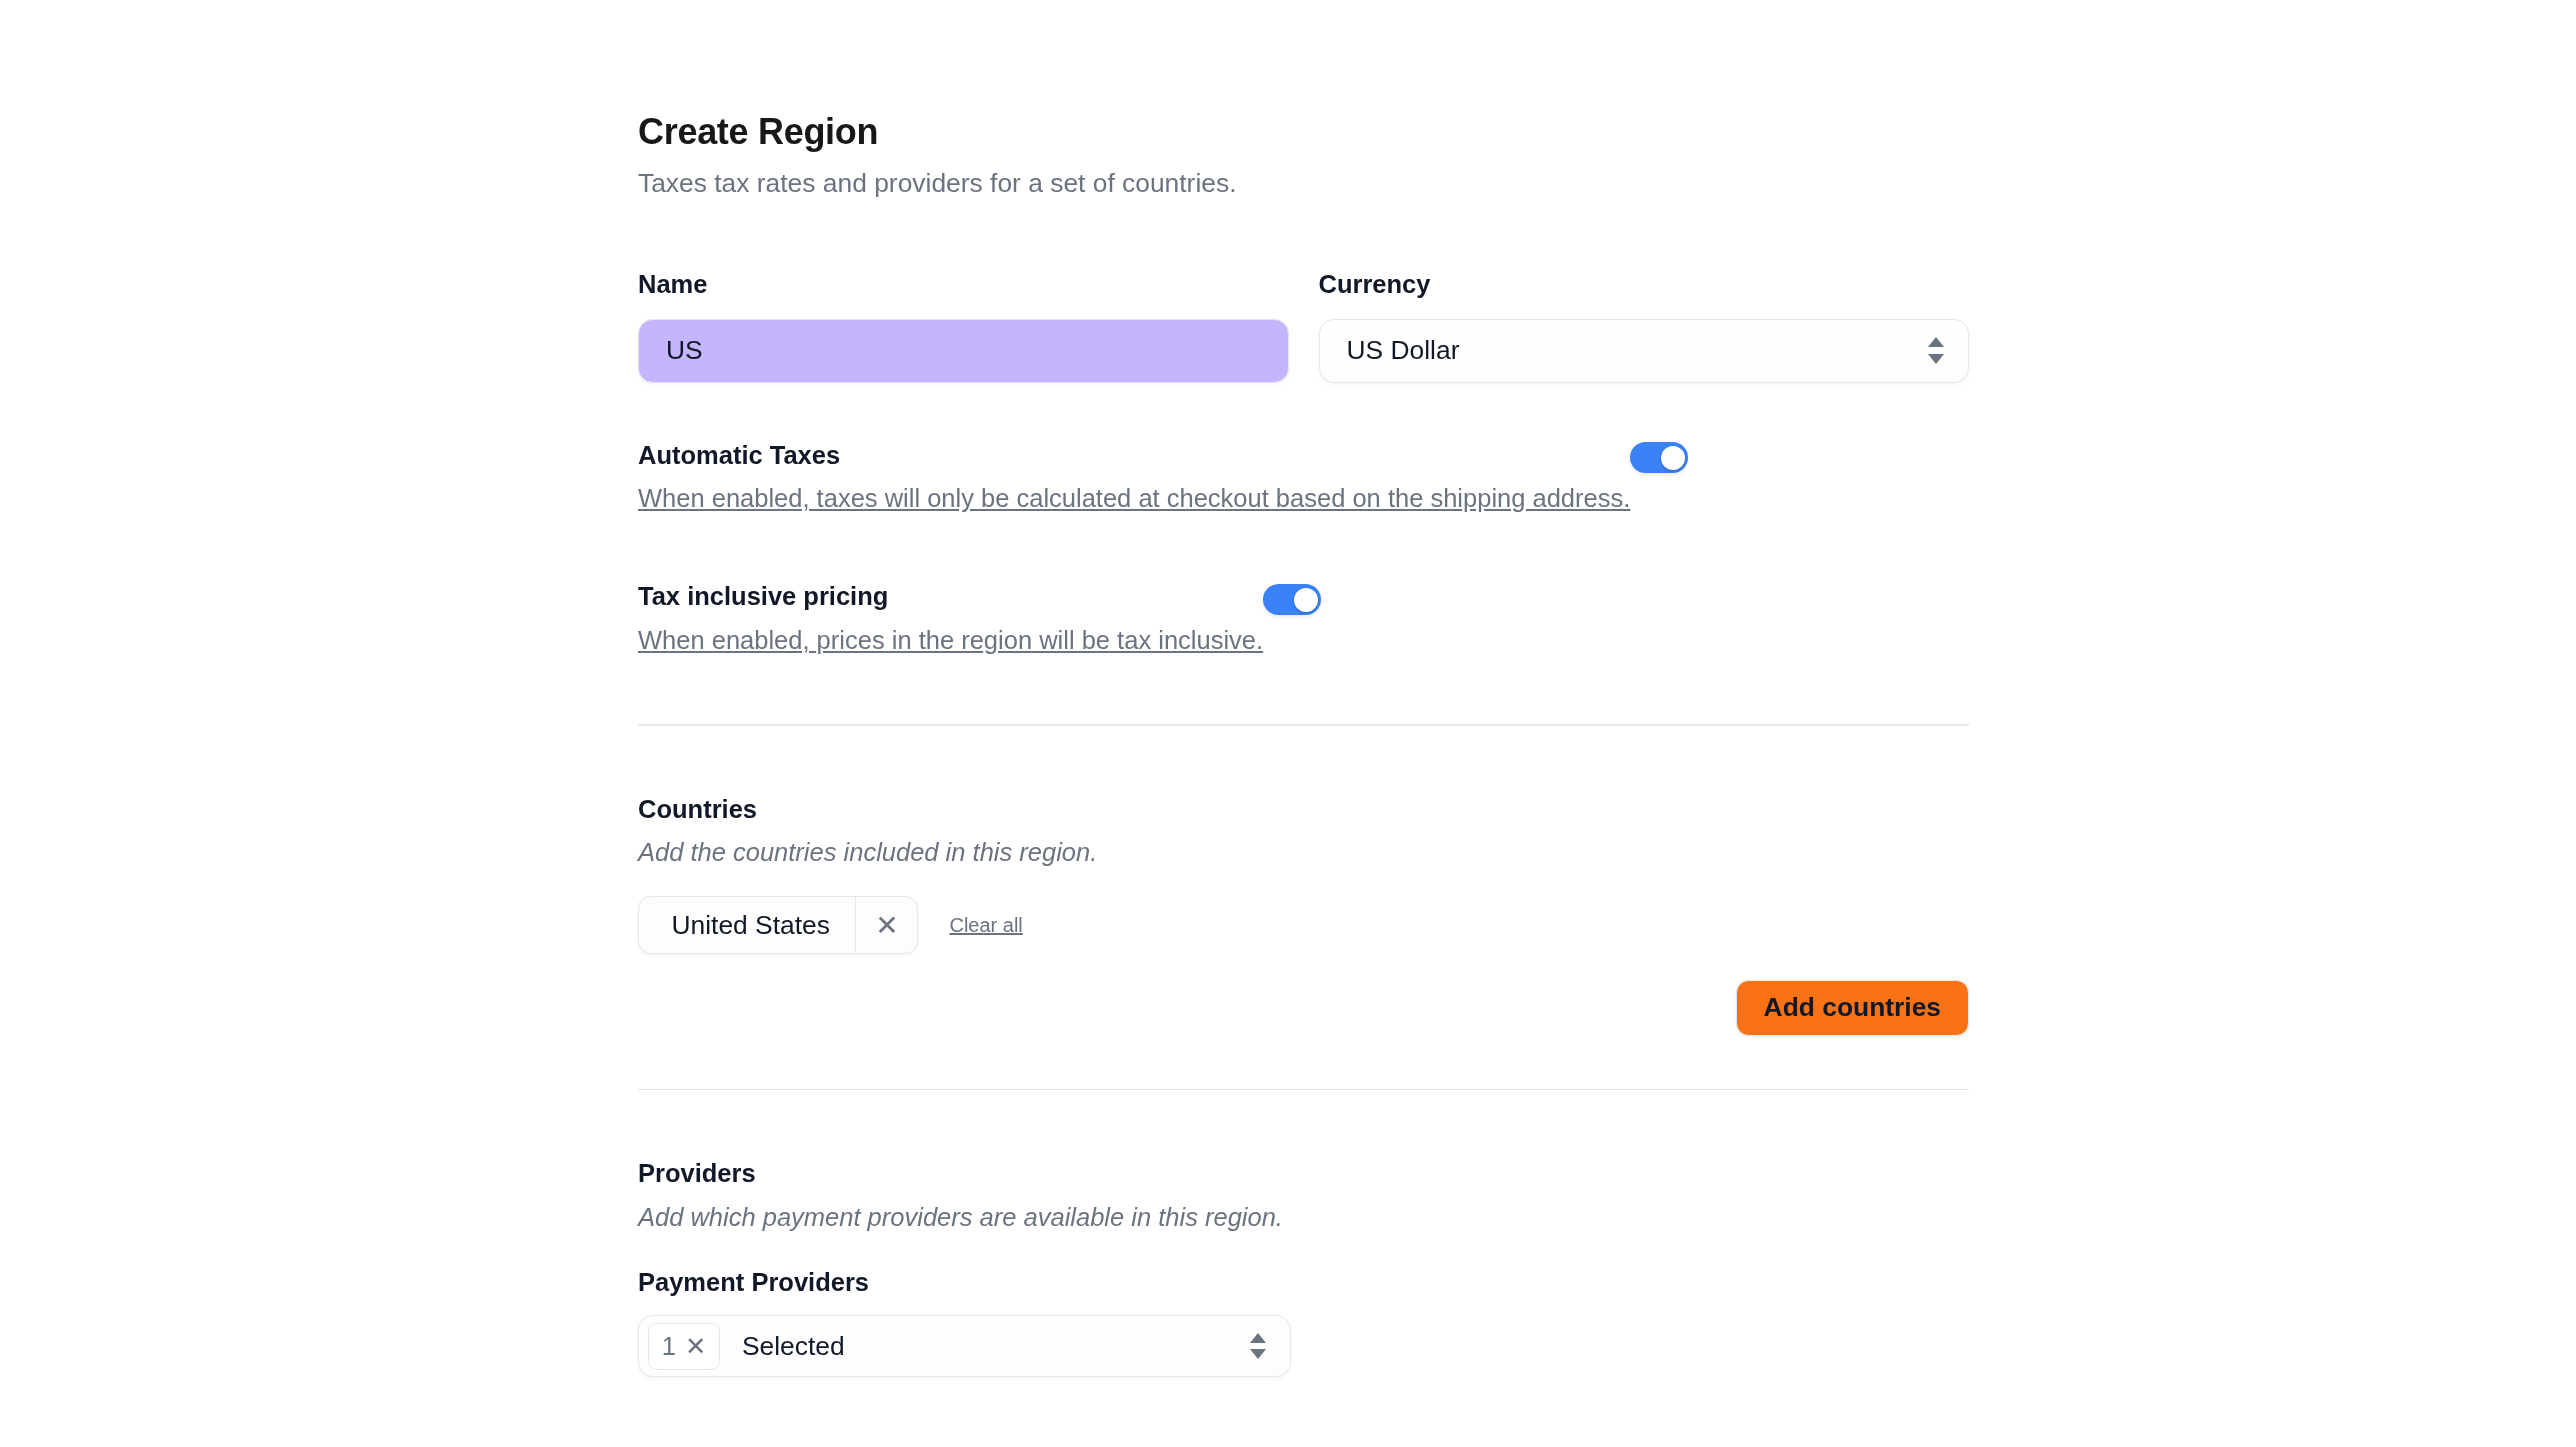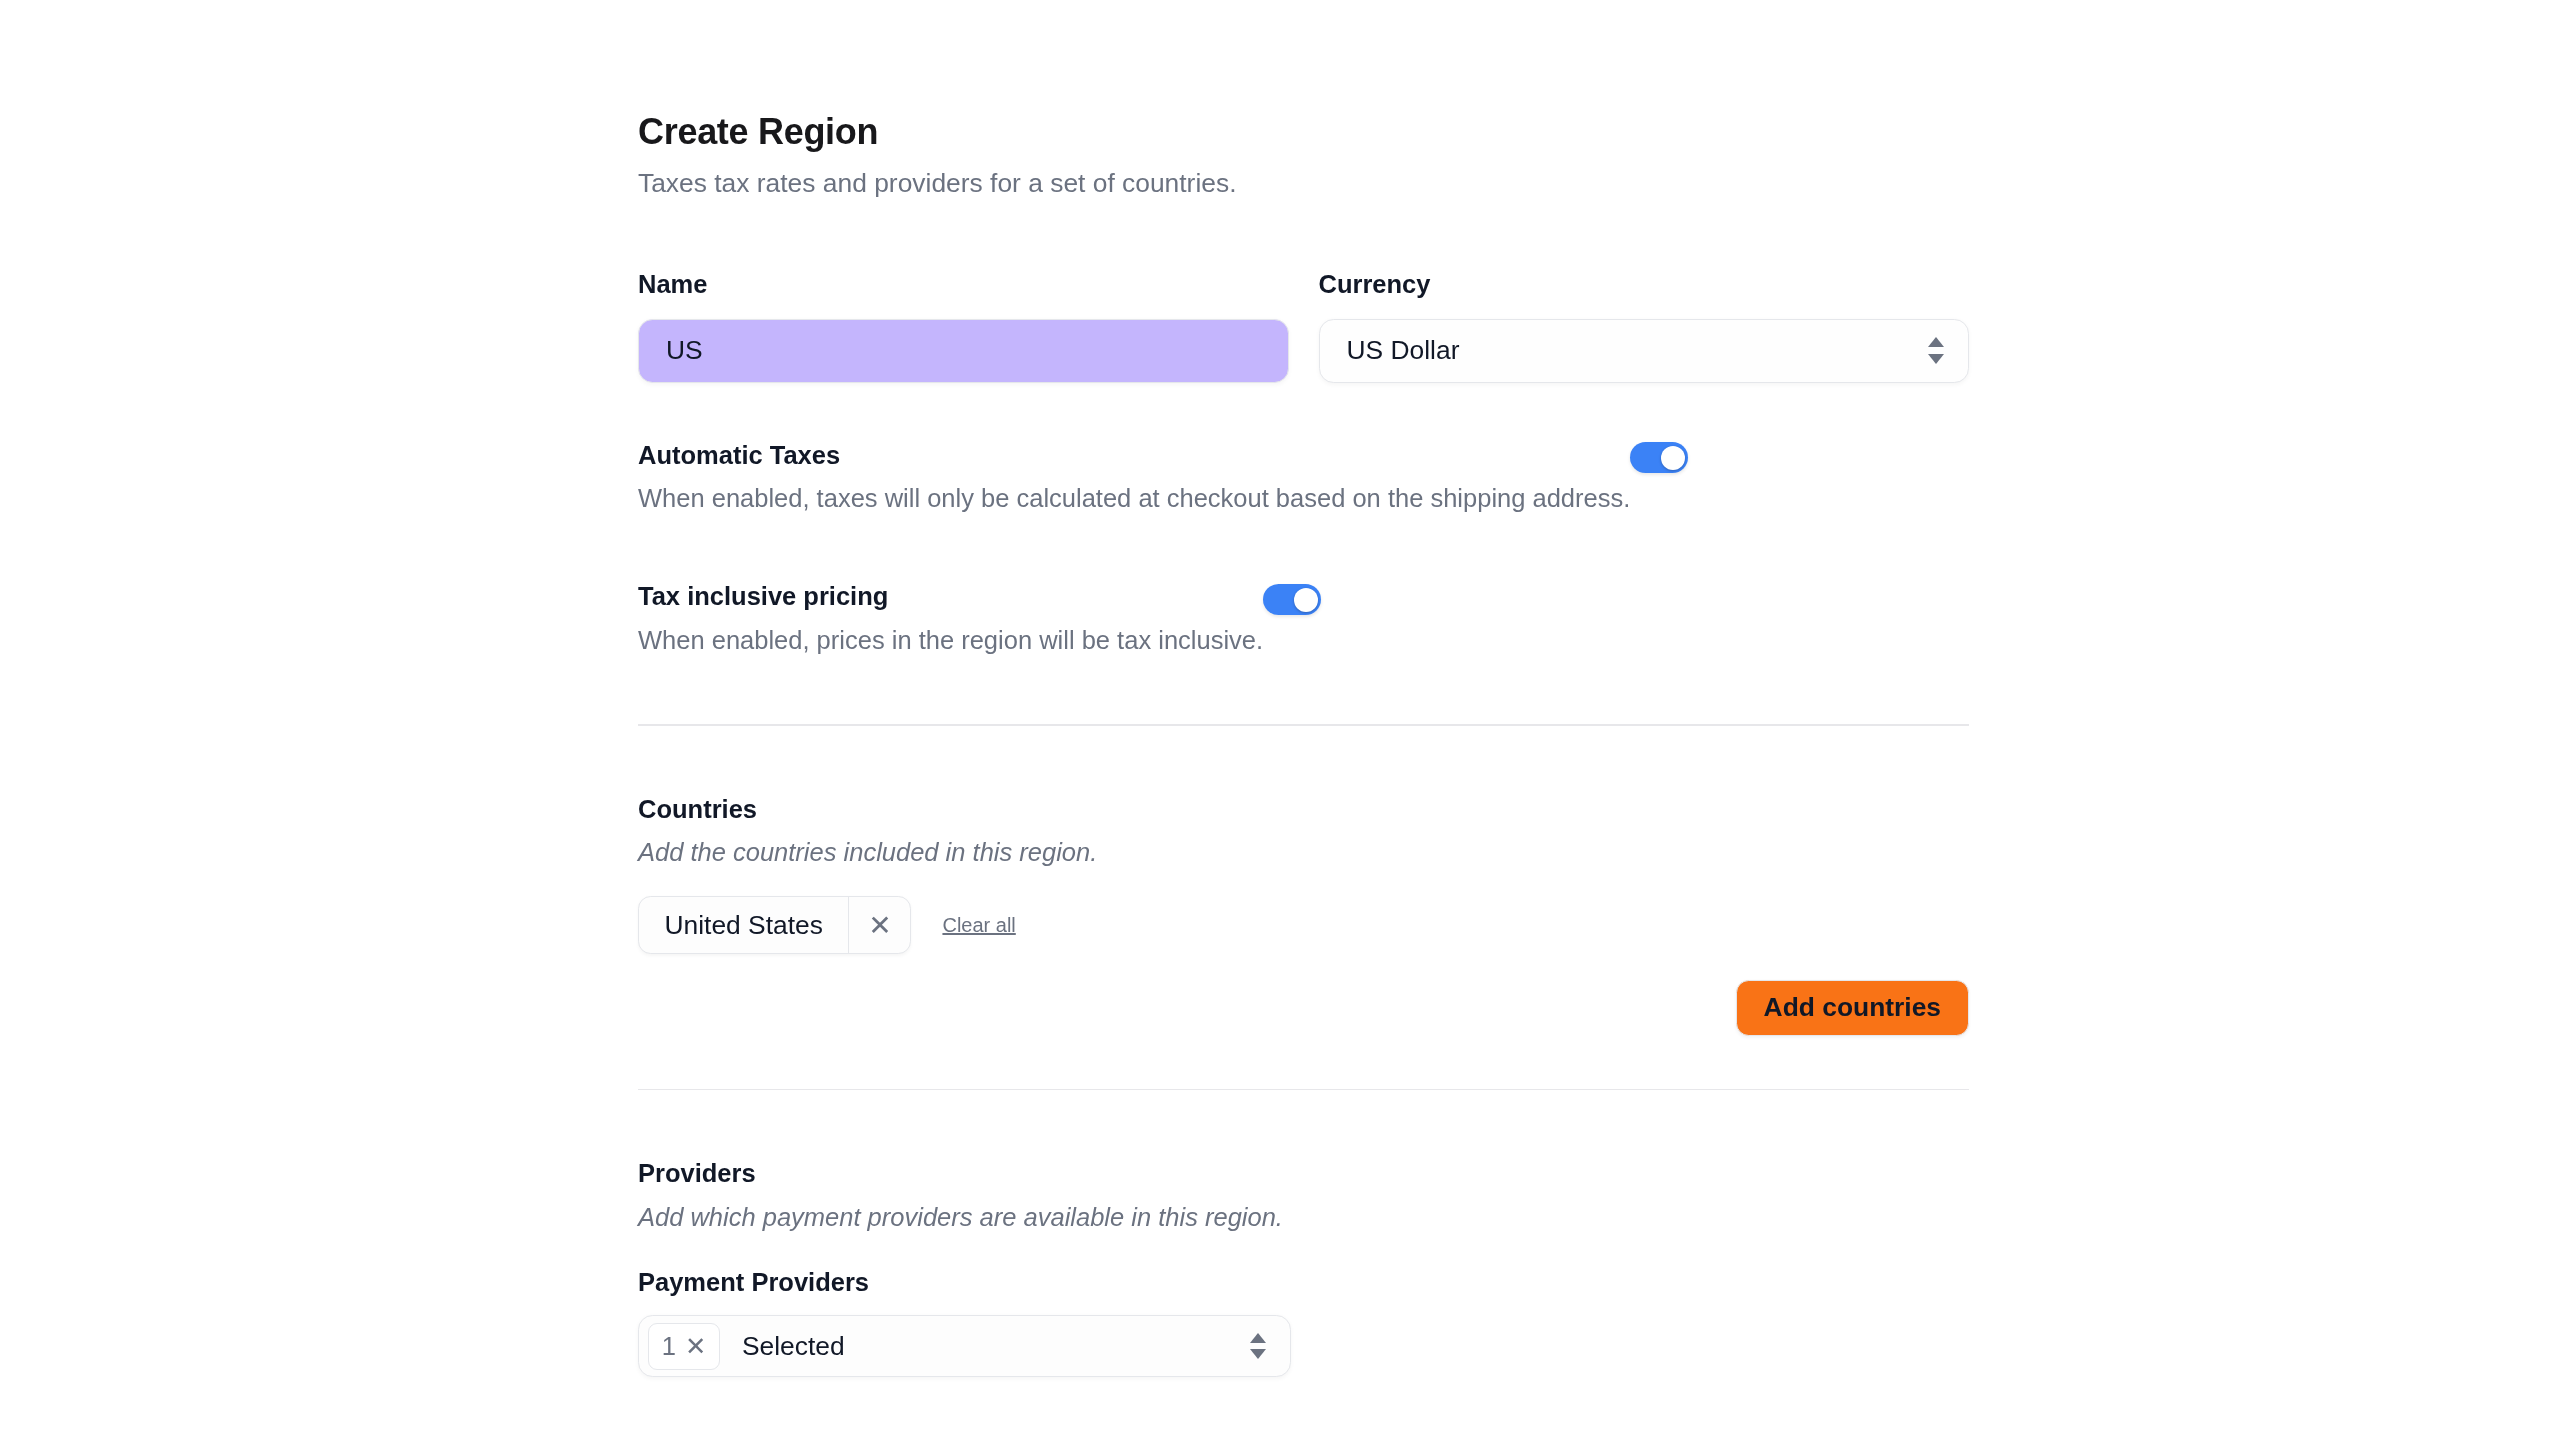--- a/index.html
+++ b/index.html
@@ -95,20 +95,21 @@
   .toggle-row .texts { max-width: 1138px; }
   .toggle-label {
     font-size: 25.5px;
     font-weight: 600;
     color: #111827;
     margin-bottom: 14.6px;
   }
   .toggle-desc {
     font-size: 25.5px;
     color: #6b7280;
+    text-decoration: underline;
   }
   .switch {
     width: 58px; height: 31px;
     border-radius: 15.5px;
     background: #d1d5db;
     position: relative;
     flex: 0 0 auto;
     margin-top: 1.8px;
     cursor: pointer;
     box-shadow: 0 1.8px 3.6px rgba(0,0,0,0.10);
@@ -149,20 +150,21 @@
   }
   .chip {
     display: flex;
     align-items: stretch;
     height: 58px;
     border: 1.8px solid #e5e7eb;
     border-radius: 12.7px;
     background: #fdfdfd;
     box-shadow: 0 1.8px 3.6px rgba(0,0,0,0.04);
     overflow: hidden;
+    padding-left: 7px;
   }
   .chip-label {
     display: flex;
     align-items: center;
     padding: 0 25.5px;
     font-size: 26.4px;
     font-weight: 500;
     color: #111827;
     white-space: nowrap;
   }

